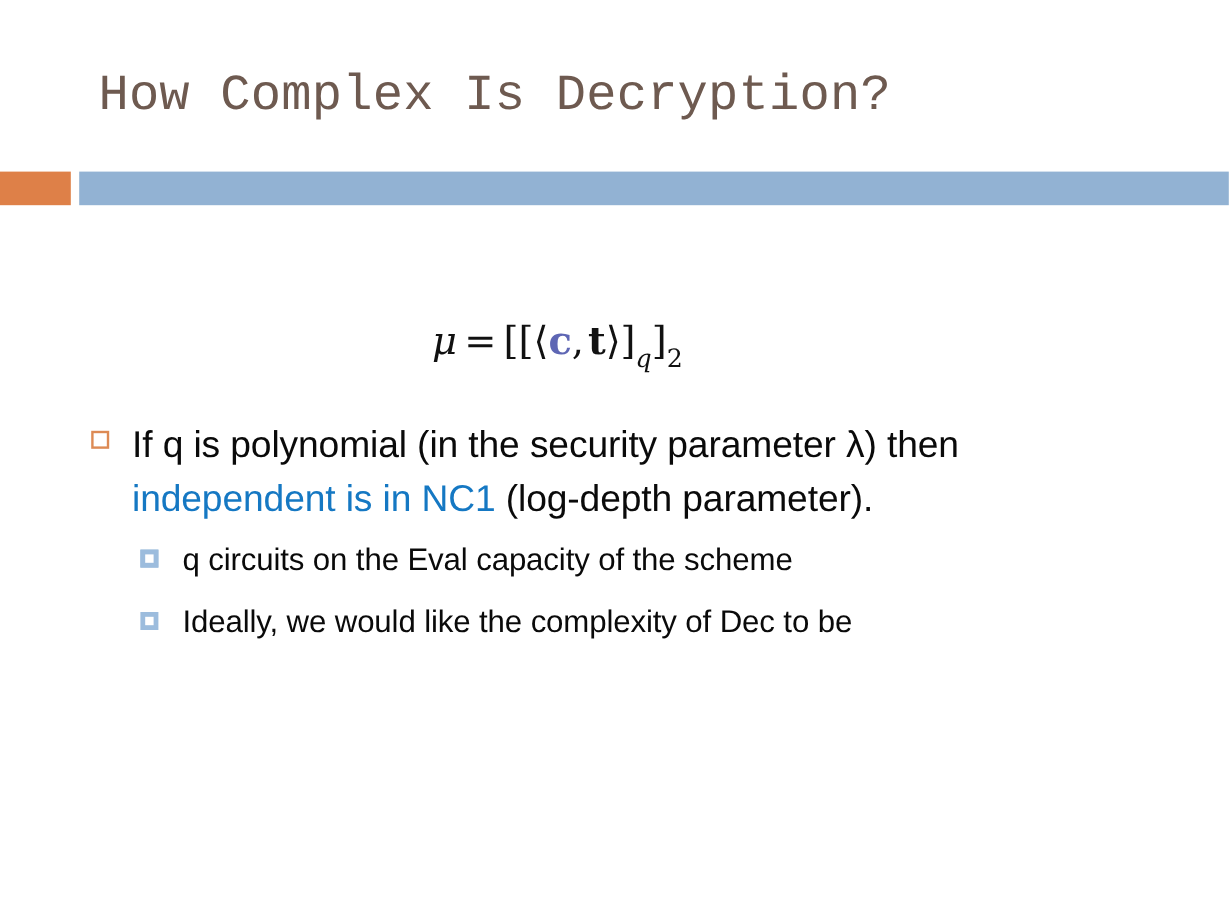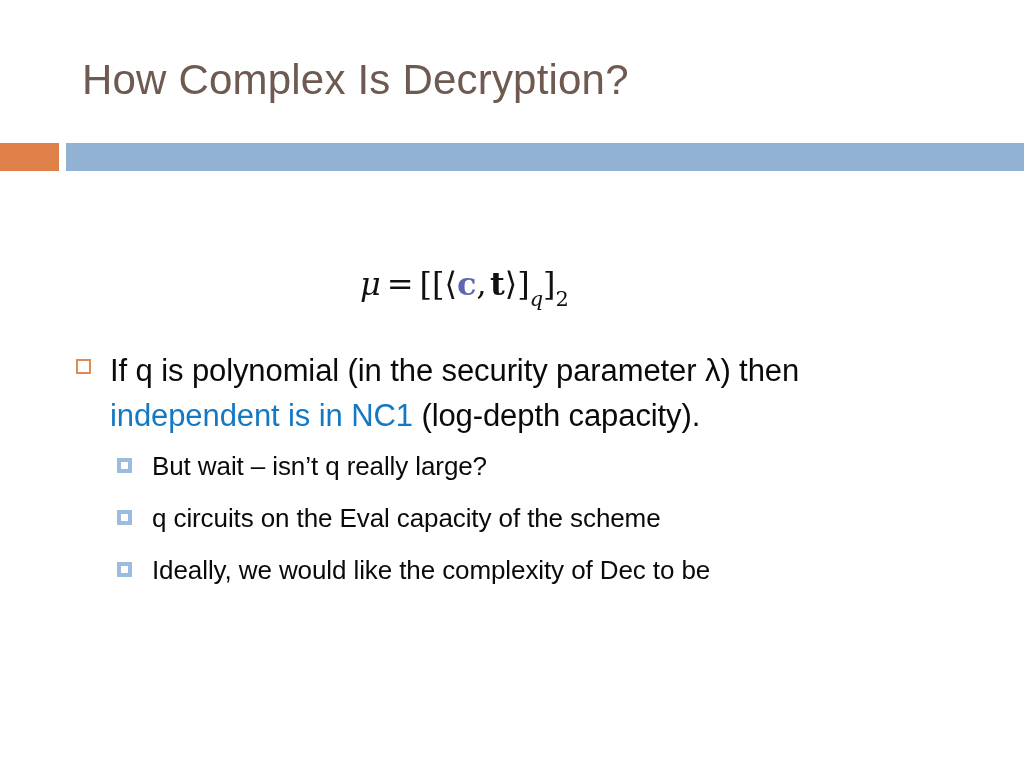--- a/index.html
+++ b/index.html
@@ -28,20 +28,21 @@
     position: absolute;
     left: 82px;
     top: 54px;
     width: 900px;
     font-size: 42px;
     line-height: 52px;
     letter-spacing: 0.2px;
     color: #6E5A50;
     font-weight: 400;
     white-space: nowrap;
+    font-family: Liberation Mono, monospace;
   }
 
   
   .bar-accent {
     position: absolute;
     left: 0px;
     top: 143px;
     width: 59px;
     height: 28px;
     background: #DE8048;
@@ -174,26 +175,25 @@
   <div class="formula">
     <span class="mu">μ</span><span class="eq">=</span><span class="brk">[</span><span class="brk">[</span><span class="brk">⟨</span><span class="vec-c">c</span><span class="brk">,</span> <span class="vec-t">t</span><span class="brk">⟩</span><span class="brk">]</span><span class="sub sub-it">q</span><span class="brk">]</span><span class="sub">2</span>
   </div>
 
   <div class="body-area">
 
     <div class="bullet-l1">
       <span class="marker-l1"></span>
       <span>If q is polynomial (in the security parameter λ) then</span>
       <br>
-      <span class="hl-blue">independent is in NC1</span><span> (log-depth capacity).</span>
+      <span class="hl-blue">independent is in NC1</span><span> (log-depth parameter).</span>
     </div>
 
     <div class="bullet-l2">
       <span class="marker-l2"></span>
-      <span>But wait – isn’t q really large?</span>
     </div>
 
     <div class="bullet-l2">
       <span class="marker-l2"></span>
       <span>q circuits on the Eval capacity of the scheme</span>
     </div>
 
     <div class="bullet-l2">
       <span class="marker-l2"></span>
       <span>Ideally, we would like the complexity of Dec to be</span>

